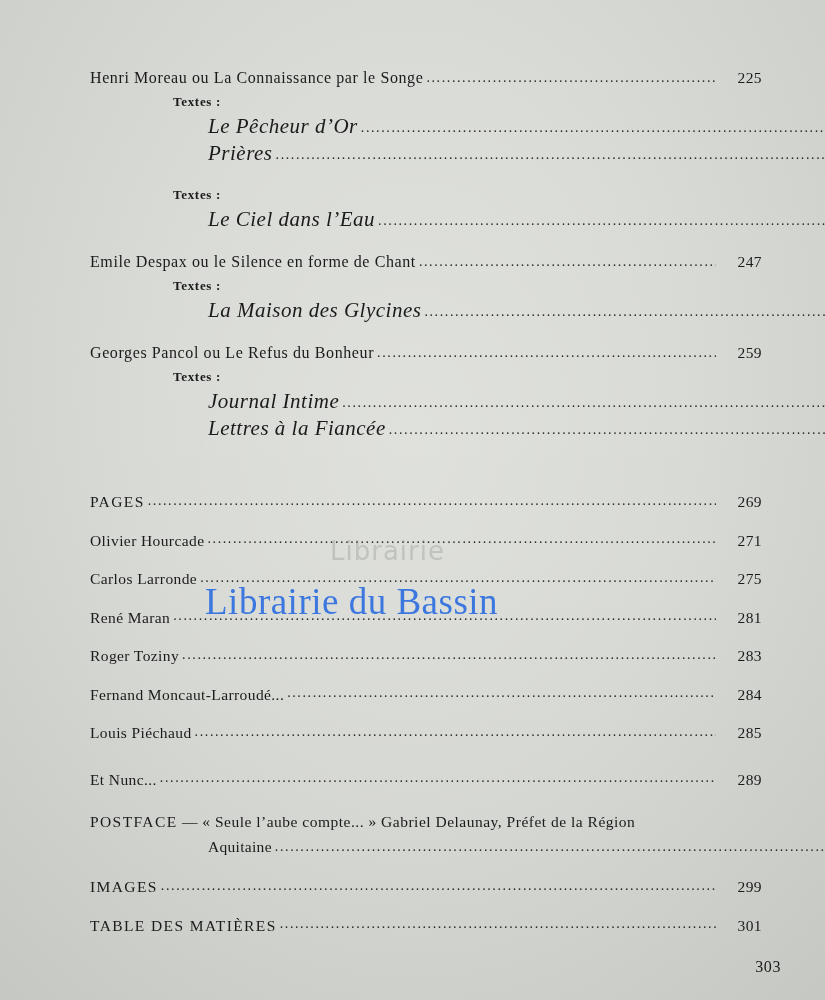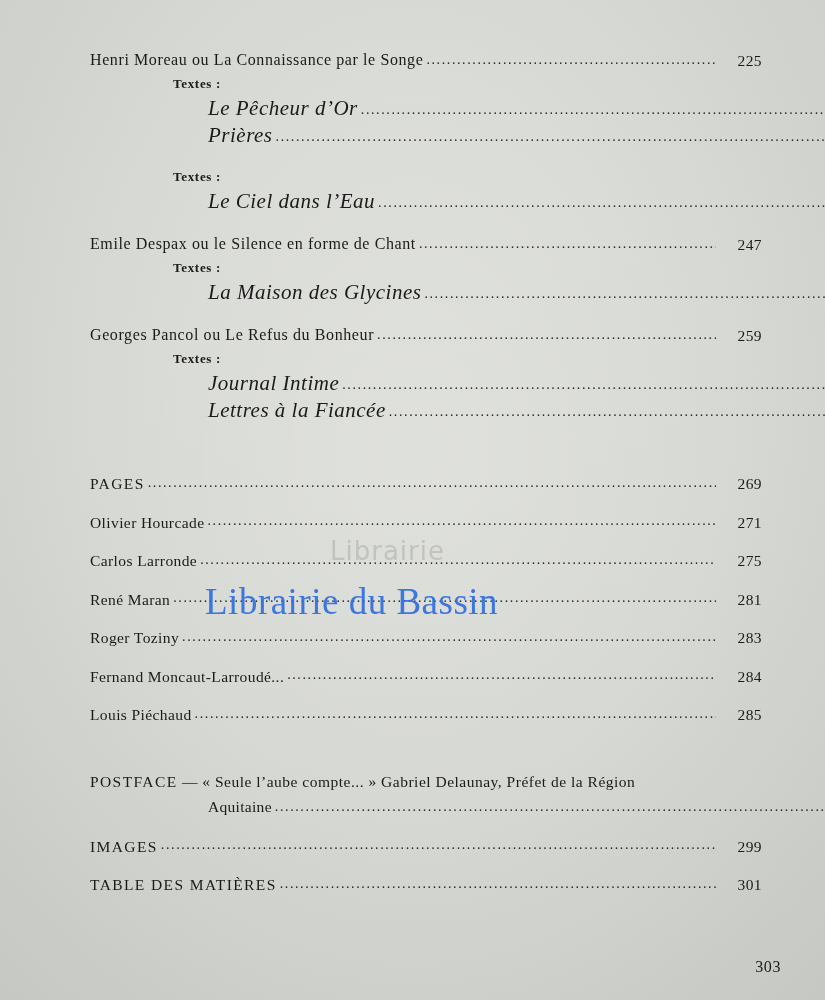--- a/index.html
+++ b/index.html
@@ -58,21 +58,21 @@
   .leader.none::after { content: ""; }
   .pageno {
     width: 44px;
     text-align: right;
     flex: 0 0 44px;
     font-size: 15.5px;
     letter-spacing: 0.4px;
   }
 
   
-  .lvl-main { margin-top: 0; align-items: flex-end; }
+  .lvl-main { margin-top: 18px; }
   .lvl-main .label { font-size: 16px; letter-spacing: 0.6px; }
   .lvl-textes { padding-left: 83px; margin-top: 9px; }
   .lvl-textes .label { font-size: 13px; letter-spacing: 0.7px; font-weight: bold; }
   .lvl-work { padding-left: 118px; margin-top: 8px; }
   .lvl-work .label { font-style: italic; font-size: 21px; letter-spacing: 0.5px; }
 
   .grp { margin-bottom: 24px; }
   .grp .lvl-work + .lvl-work { margin-top: 6px; }
 
   .section-gap { height: 8px; }
@@ -80,21 +80,21 @@
   .simple { margin-top: 23px; align-items: center; }
   .simple .label { font-size: 15.5px; letter-spacing: 0.4px; }
   .caps .label { letter-spacing: 1.4px; }
 
   .two-line { margin-top: 26px; }
   .two-line .line1 {
     display: flex;
     align-items: baseline;
     width: 100%;
   }
-  .two-line .line1 .label { font-size: 15.5px; letter-spacing: 0.5px; margin-top: 16px; }
+  .two-line .line1 .label { font-size: 15.5px; letter-spacing: 0.5px; }
   .two-line .line1 .label .pf { letter-spacing: 1.4px; }
   .two-line .line2 {
     display: flex;
     align-items: baseline;
     width: 100%;
     padding-left: 118px;
     margin-top: 7px;
   }
 
   .folio {
@@ -247,20 +247,25 @@
       <span class="pageno">284</span>
     </div>
     <div class="entry simple">
       <span class="label">Louis Piéchaud</span>
       <span class="leader"></span>
       <span class="pageno">285</span>
     </div>
 
     <div class="section-gap"></div>
 
+    <div class="entry simple">
+      <span class="label">Et Nunc...</span>
+      <span class="leader"></span>
+      <span class="pageno">289</span>
+    </div>
 
     <div class="two-line">
       <div class="line1">
         <span class="label"><span class="pf">POSTFACE</span><span> — « Seule l’aube compte... » Gabriel Delaunay, Préfet de la  Région</span></span>
       </div>
       <div class="line2">
         <span class="label">Aquitaine</span>
         <span class="leader"></span>
 
       </div>

